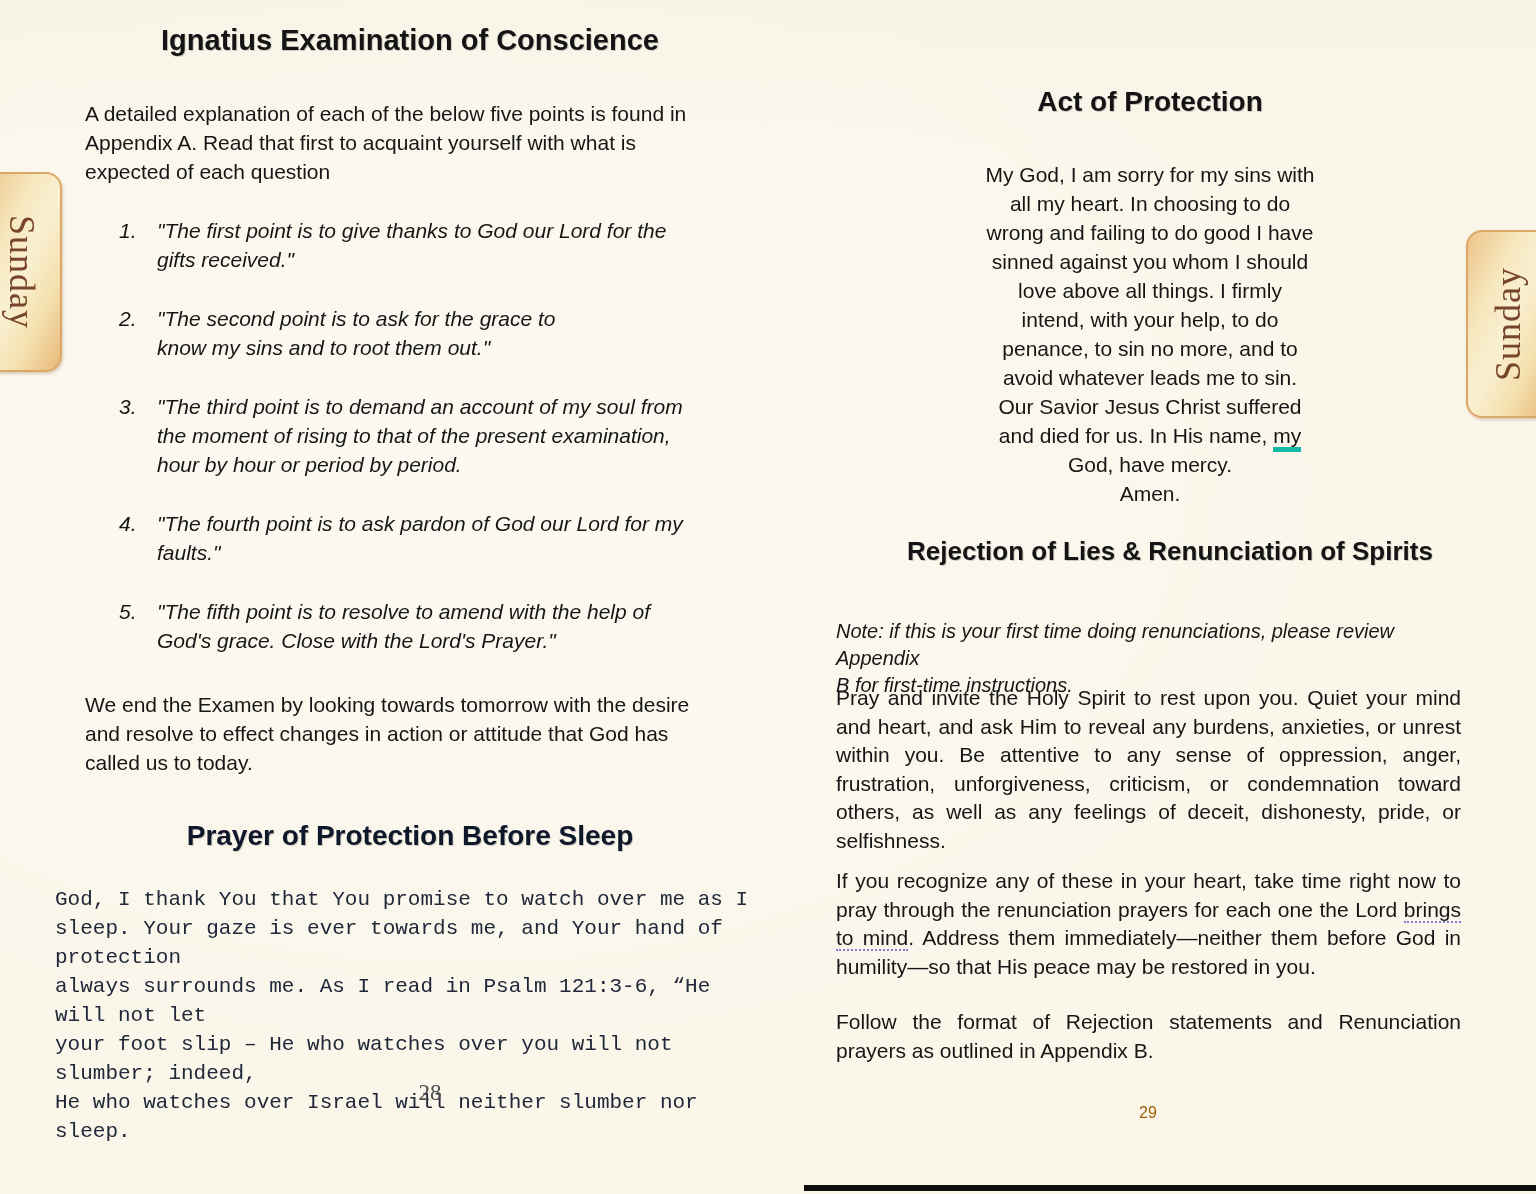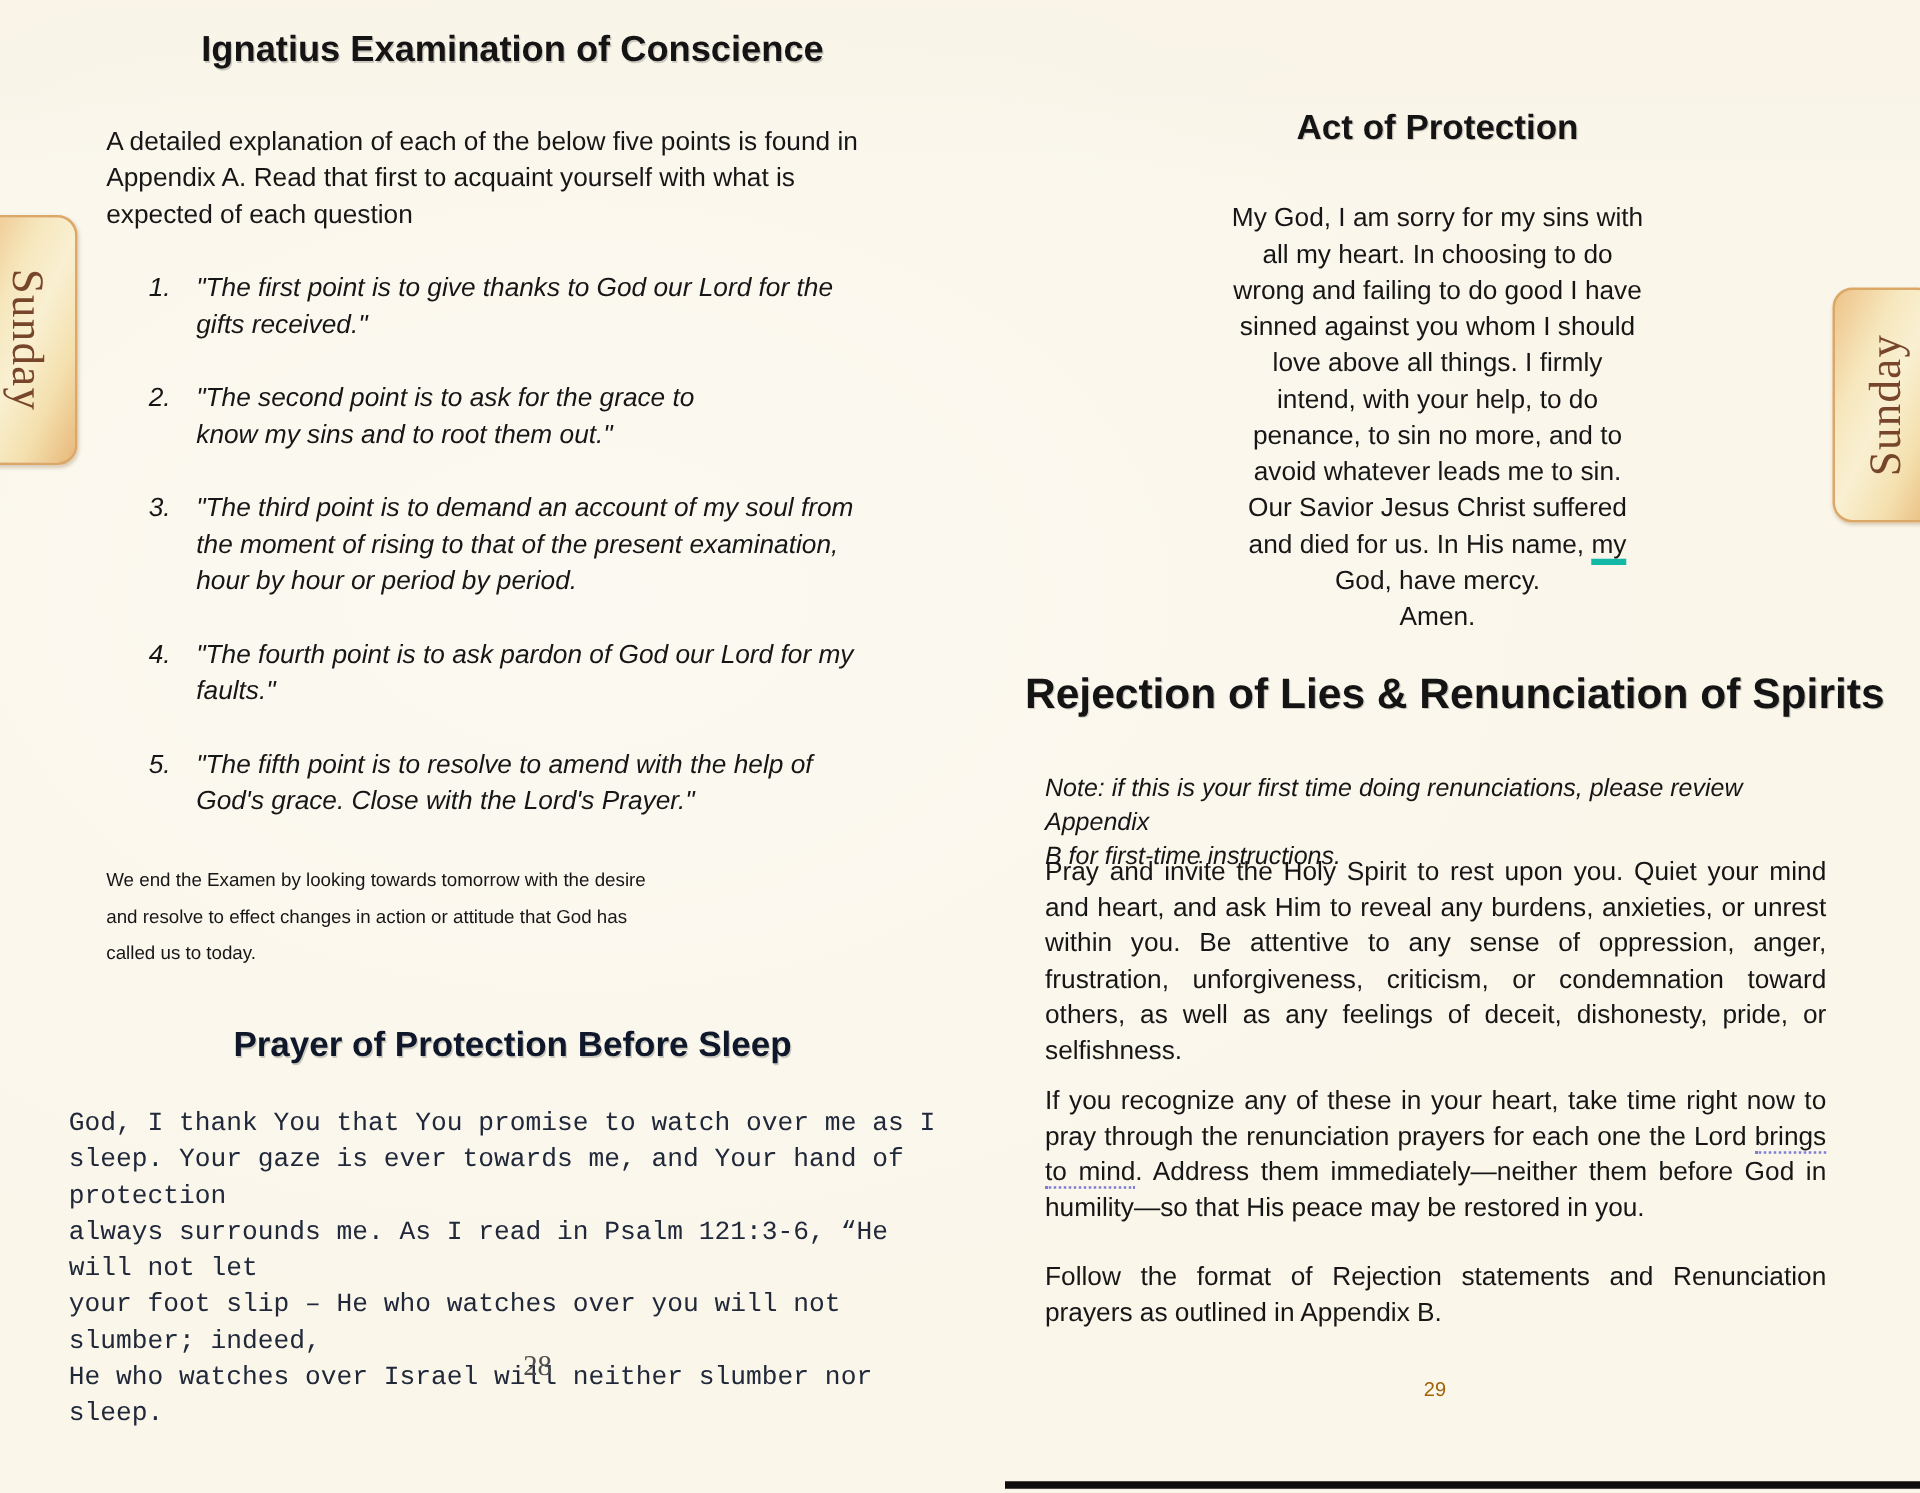--- a/index.html
+++ b/index.html
@@ -31,21 +31,21 @@
   .lp-intro {
     left:85px; top:99px; width:660px;
     font-size:21px; line-height:29px;
   }
   .lp-list { left:85px; top:216px; width:660px; }
   .lp-item { display:flex; margin-bottom:30px; font-style:italic; font-size:21px; line-height:29px; }
   .lp-item .num { width:38px; flex:none; padding-left:34px; box-sizing:content-box; }
   .lp-item .txt { flex:1; }
   .lp-closing {
     left:85px; top:690px; width:665px;
-    font-size:15px; line-height:29px;
+    font-size:21px; line-height:29px;
   }
   .lp-prayer-heading {
     left:60px; top:820px; width:700px;
     text-align:center; font-weight:bold; font-size:28px; color:#0f172a;
     text-shadow:1px 1px 0 rgba(0,0,0,0.18);
   }
   .lp-prayer {
     left:55px; top:885px; width:710px;
     text-align:left; font-size:21px; line-height:29px; color:#20283a;font-family:Liberation Mono, monospace;
   }
@@ -62,21 +62,21 @@
   }
   .rp-contrition {
     left:930px; top:160px; width:440px;
     text-align:center; font-size:21px; line-height:29px;
   }
   .u-solid {
     border-bottom:5px solid #14b8a6;
   }
   .rp-rejection-heading {
     left:820px; top:536px; width:700px;
-    font-weight:bold; font-size:34px; color:#141414;
+    text-align:center; font-weight:bold; font-size:26px; color:#141414;
     text-shadow:1px 1px 0 rgba(0,0,0,0.18);
   }
   .rp-note {
     left:836px; top:594px; width:628px;
     font-style:italic; font-size:20px; line-height:27px;margin-top:24px;
   }
   .rp-para { 
     left:836px; width:625px;
     font-size:21px; line-height:28.5px; text-align:justify;
   }

